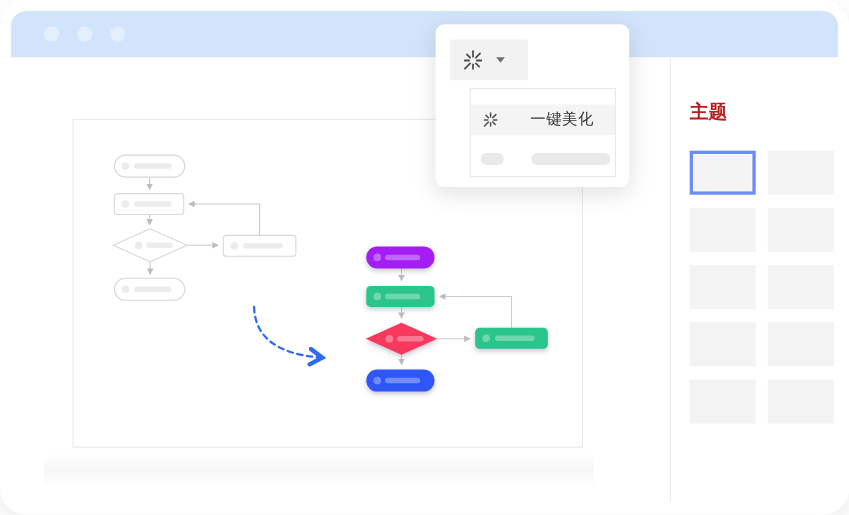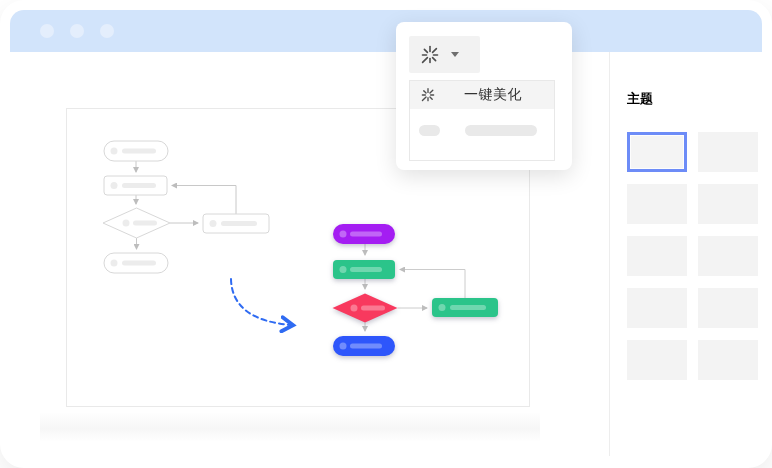--- a/index.html
+++ b/index.html
@@ -35,35 +35,35 @@
     background:#fff; border-radius:8px; box-shadow:0 6px 22px rgba(0,0,0,.12);
     z-index:5;
   }
   .popup-button {
     position:absolute; left:13px; top:14px; width:71px; height:37px;
     background:#f2f2f2; border-radius:2px; border:none;
     display:flex; align-items:center; padding:0 9px; gap:9px; cursor:pointer;
   }
   .caret { width:0; height:0; border-left:4.5px solid transparent; border-right:4.5px solid transparent; border-top:5.5px solid #6f6f6f; font-size:0; line-height:0; overflow:hidden; }
   .menu {
-    position:absolute; left:13px; top:58px; width:146px; height:81px;
-    background:#fff; border:1px solid #e8e8e8; 
+    position:absolute; left:31px; top:58px; width:133px; height:81px;
+    background:#fff; border:1px solid #e8e8e8; padding-top:14px;
   }
   .menu-item {
     height:28px; background:#f4f4f4; display:flex; align-items:center; padding-left:9px; cursor:pointer;
   }
   .menu-item .label { margin-left:27px; font-size:14px; color:#333; letter-spacing:.5px; }
   .menu-skeleton { margin-top:16px; display:flex; padding-left:9px; }
   .sk-pill { height:11px; border-radius:5.5px; background:#e9e9e9; }
   .sk-pill.small { width:21px; }
   .sk-pill.long { width:72px; margin-left:25px; }
   
   .divider { position:absolute; left:609px; top:52px; width:1px; height:404px; background:#ededed; }
   .theme-panel { position:absolute; left:627px; top:90px; width:131px; }
-  .theme-title { font-size:13px; font-weight:bold; color:#000000; }
+  .theme-title { font-size:17px; font-weight:bold; color:#b91c1c; }
   .theme-grid { margin-top:24px; display:grid; grid-template-columns:60px 60px; gap:12px 11px; }
   .thumb { width:60px; height:40px; background:#f3f3f3; cursor:pointer; }
   .thumb.selected {
     background:#f4f4f4; border:3px solid #6d8cf7;
     box-shadow:inset 0 0 0 1px rgba(255,255,255,.8);
   }
   
   .burst { display:block; }
 </style>
 </head>

